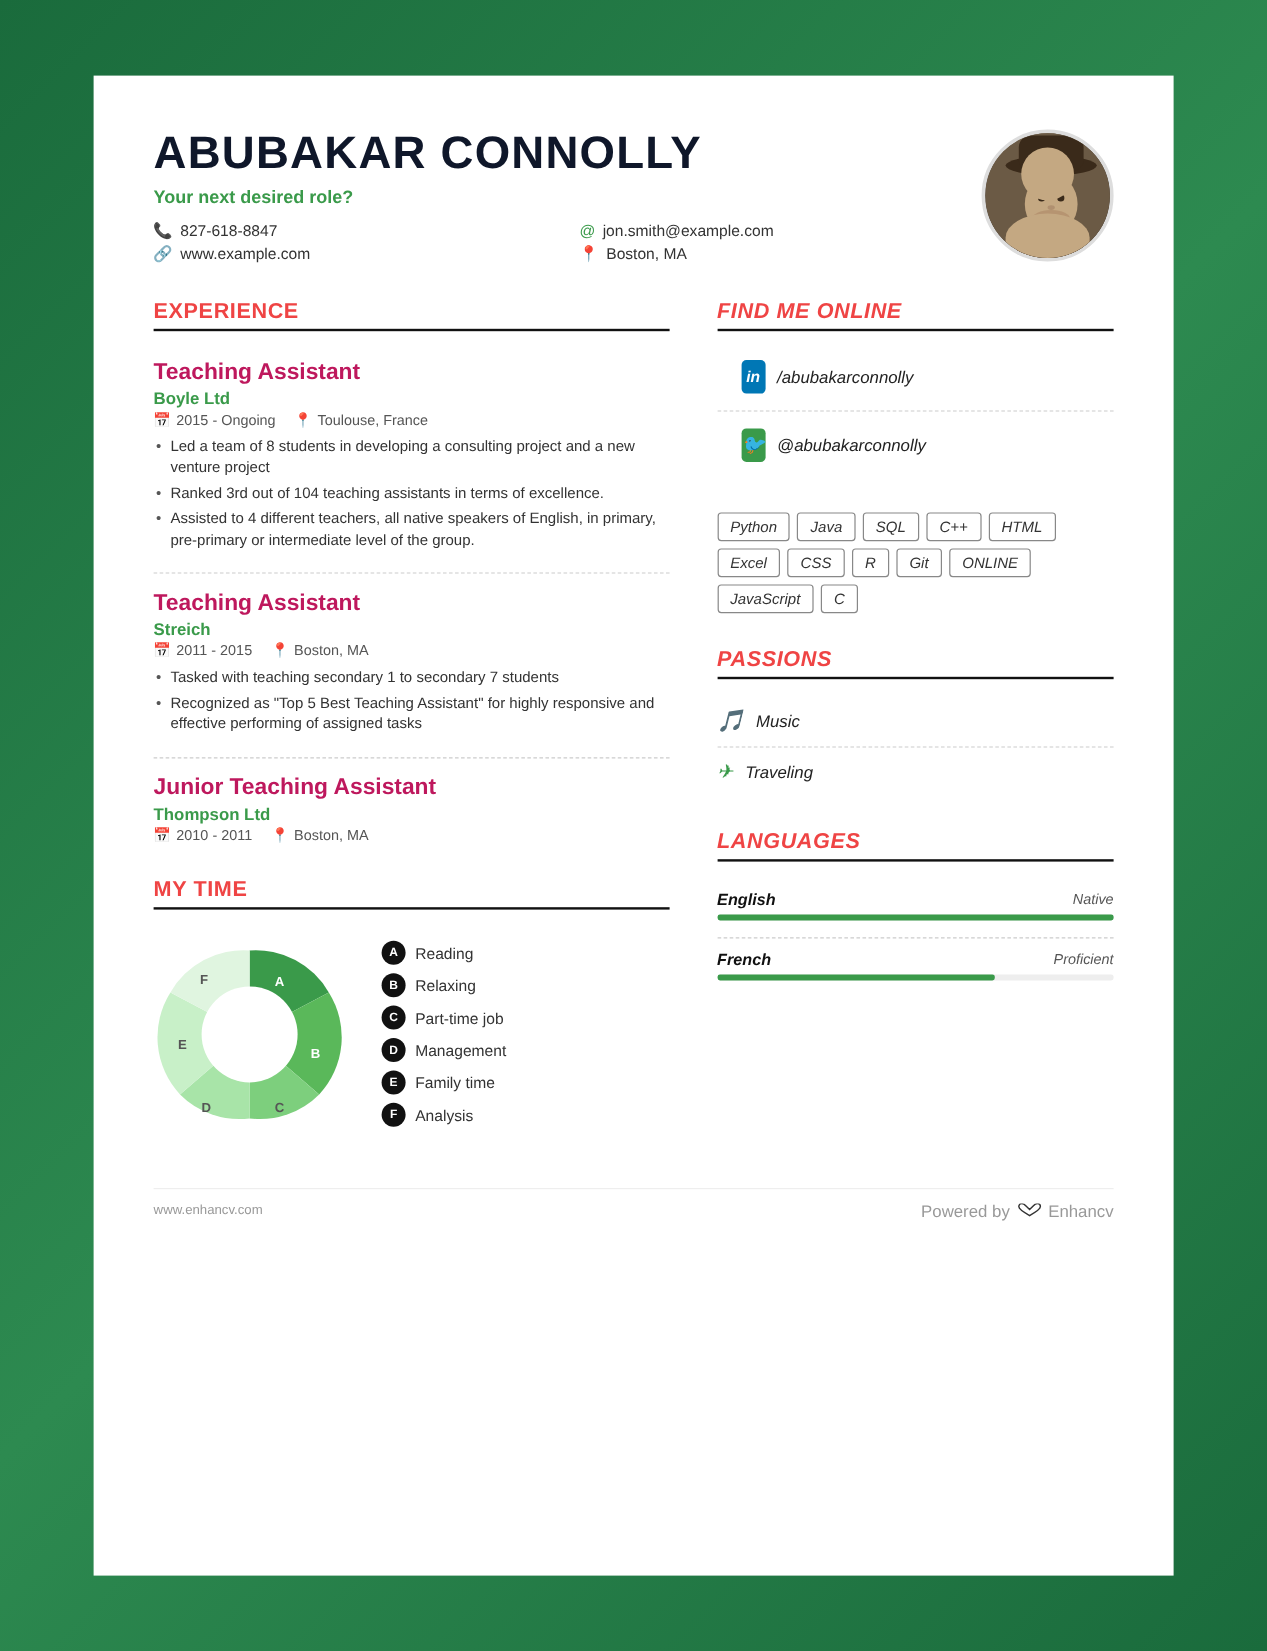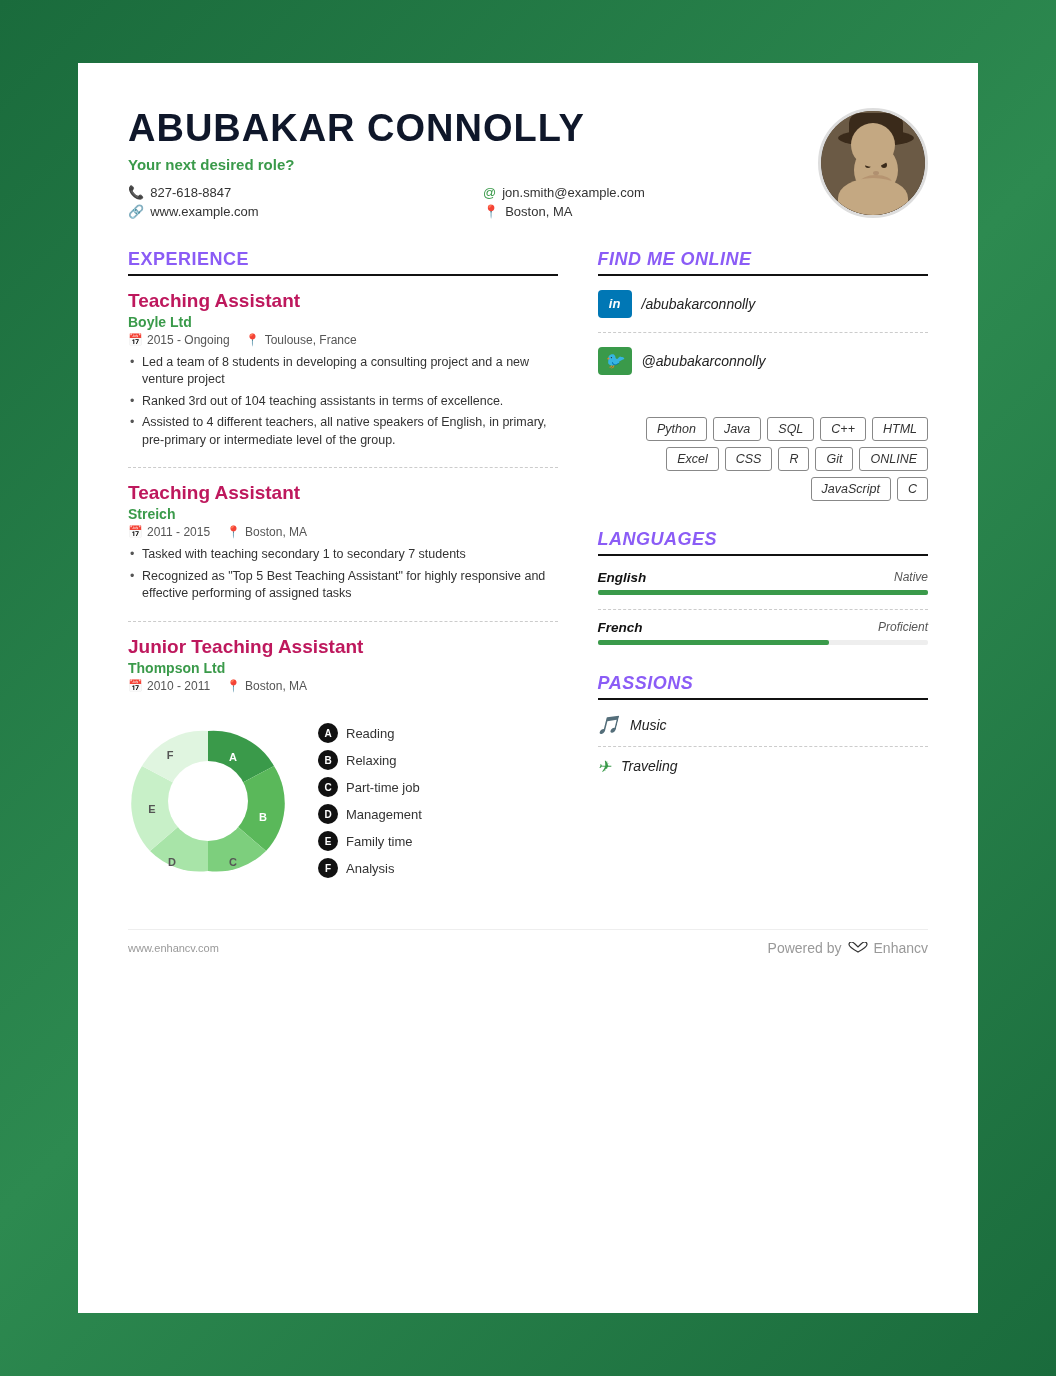--- a/index.html
+++ b/index.html
@@ -105,26 +105,26 @@
       gap: 40px;
     }
     .left-col { flex: 1.3; }
     .right-col { flex: 1; font-style: italic; }
 
     
     .section { margin-bottom: 28px; }
     .section-title {
       font-size: 18px;
       font-weight: 900;
-      color: #8b5cf6;
+      color: #ef4444;
       text-transform: uppercase;
       letter-spacing: 0.5px;
       border-bottom: 2.5px solid #111;
       padding-bottom: 4px;
-      margin-bottom: 14px;
+      margin-bottom: 24px;
     }
 
     
     .exp-item { margin-bottom: 18px; }
     .exp-title {
       font-size: 19px;
       font-weight: 700;
       color: #be185d;
     }
     .exp-company {
@@ -213,41 +213,41 @@
       align-items: center;
       gap: 10px;
       margin-bottom: 14px;
       padding-bottom: 14px;
       border-bottom: 1px dashed #ccc;
     }
     .social-item:last-child {
       border-bottom: none;
     }
     .social-icon {
-      width: 34px;
+      width: 20px;
       height: 28px;
       border-radius: 4px;
       display: flex;
       align-items: center;
       justify-content: center;
       color: white;
       font-size: 13px;
       font-weight: 900;
       flex-shrink: 0;
+      margin-left: 20px;
     }
     .social-icon.linkedin { background: #0077b5; }
     .social-icon.twitter { background: #3a9a4a; }
     .social-text { font-size: 14px; color: #222; font-weight: 500; }
 
     
     .skills-grid {
       display: flex;
       flex-wrap: wrap;
       gap: 6px;
-      justify-content: flex-end;
     }
     .skill-tag {
       border: 1.5px solid #888;
       border-radius: 3px;
       padding: 4px 10px;
       font-size: 12.5px;
       color: #333;
     }
 
     
@@ -427,20 +427,21 @@
             </div>
             <div class="exp-meta-item">
               <span>📍</span>
               <span>Boston, MA</span>
             </div>
           </div>
         </div>
       </div>
 
       <div class="section">
+        <div class="section-title">MY TIME</div>
         <div class="mytime-content">
 
           <svg class="donut-chart" viewBox="0 0 160 160" xmlns="http://www.w3.org/2000/svg">
 
             <path d="M80,80 L80,10 A70,70 0 0,1 146,45 Z" fill="#3a9a4a" transform="rotate(0,80,80)"></path>
 
             <path d="M80,80 L146,45 A70,70 0 0,1 138,130 Z" fill="#5ab85a"></path>
 
             <path d="M80,80 L138,130 A70,70 0 0,1 80,150 Z" fill="#7dcf7d"></path>
 
@@ -517,20 +518,34 @@
           <span class="skill-tag">CSS</span>
           <span class="skill-tag">R</span>
           <span class="skill-tag">Git</span>
           <span class="skill-tag">ONLINE</span>
           <span class="skill-tag">JavaScript</span>
           <span class="skill-tag">C</span>
         </div>
       </div>
 
       <div class="section">
+        <div class="section-title">PASSIONS</div>
+
+        <div class="passion-item">
+          <span class="passion-icon">🎵</span>
+          <span class="passion-label">Music</span>
+        </div>
+
+        <div class="passion-item">
+          <span class="passion-icon" style="font-size:16px;">✈</span>
+          <span class="passion-label">Traveling</span>
+        </div>
+      </div>
+
+      <div class="section">
         <div class="section-title">LANGUAGES</div>
 
         <div class="lang-item">
           <div class="lang-header">
             <span class="lang-name">English</span>
             <span class="lang-level">Native</span>
           </div>
           <div class="lang-bar-bg">
             <div class="lang-bar-fill" style="width:100%;"></div>
           </div>
@@ -539,34 +554,20 @@
         <hr class="lang-divider">
 
         <div class="lang-item">
           <div class="lang-header">
             <span class="lang-name">French</span>
             <span class="lang-level">Proficient</span>
           </div>
           <div class="lang-bar-bg">
             <div class="lang-bar-fill" style="width:70%;"></div>
           </div>
-        </div>
-      </div>
-
-      <div class="section">
-        <div class="section-title">PASSIONS</div>
-
-        <div class="passion-item">
-          <span class="passion-icon">🎵</span>
-          <span class="passion-label">Music</span>
-        </div>
-
-        <div class="passion-item">
-          <span class="passion-icon" style="font-size:16px;">✈</span>
-          <span class="passion-label">Traveling</span>
         </div>
       </div>
     </div>
   </div>
 
   <div class="footer">
     <span class="footer-text">www.enhancv.com</span>
     <div class="footer-brand">
       <span>Powered by</span>
       <svg width="20" height="12" viewBox="0 0 20 12">

